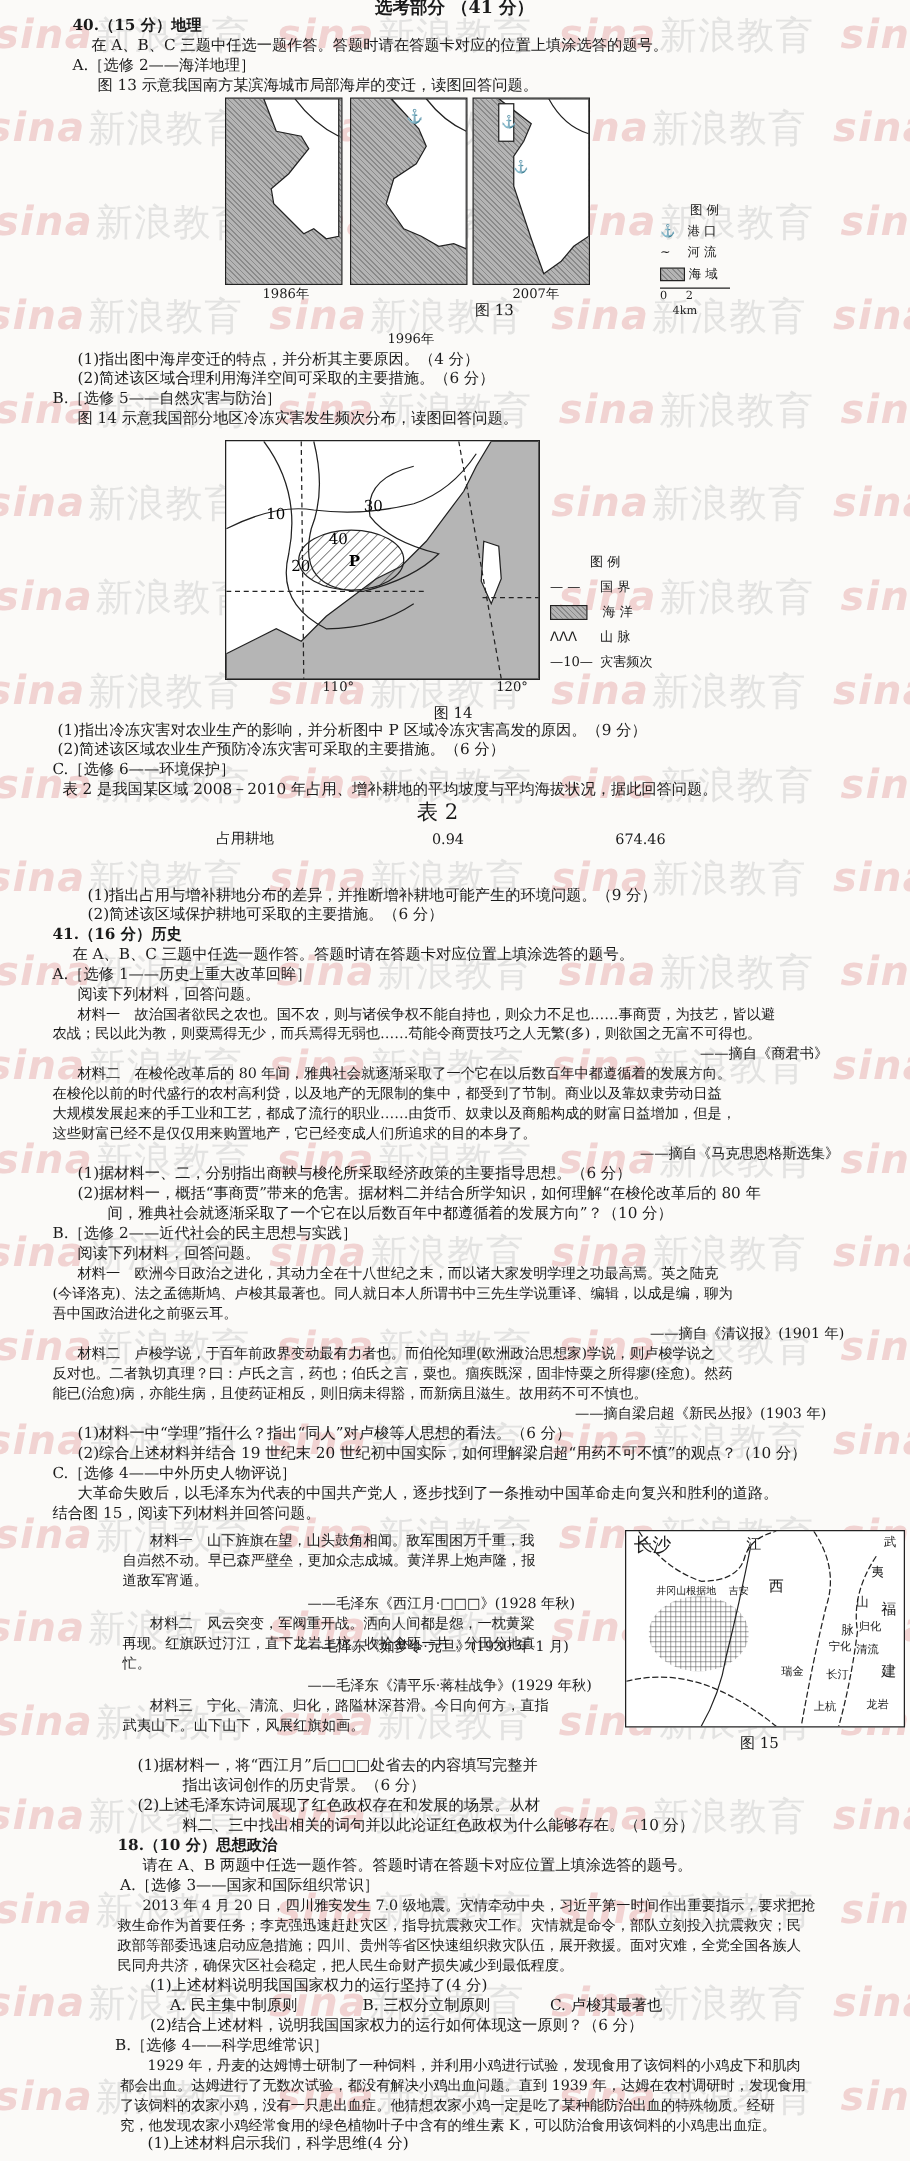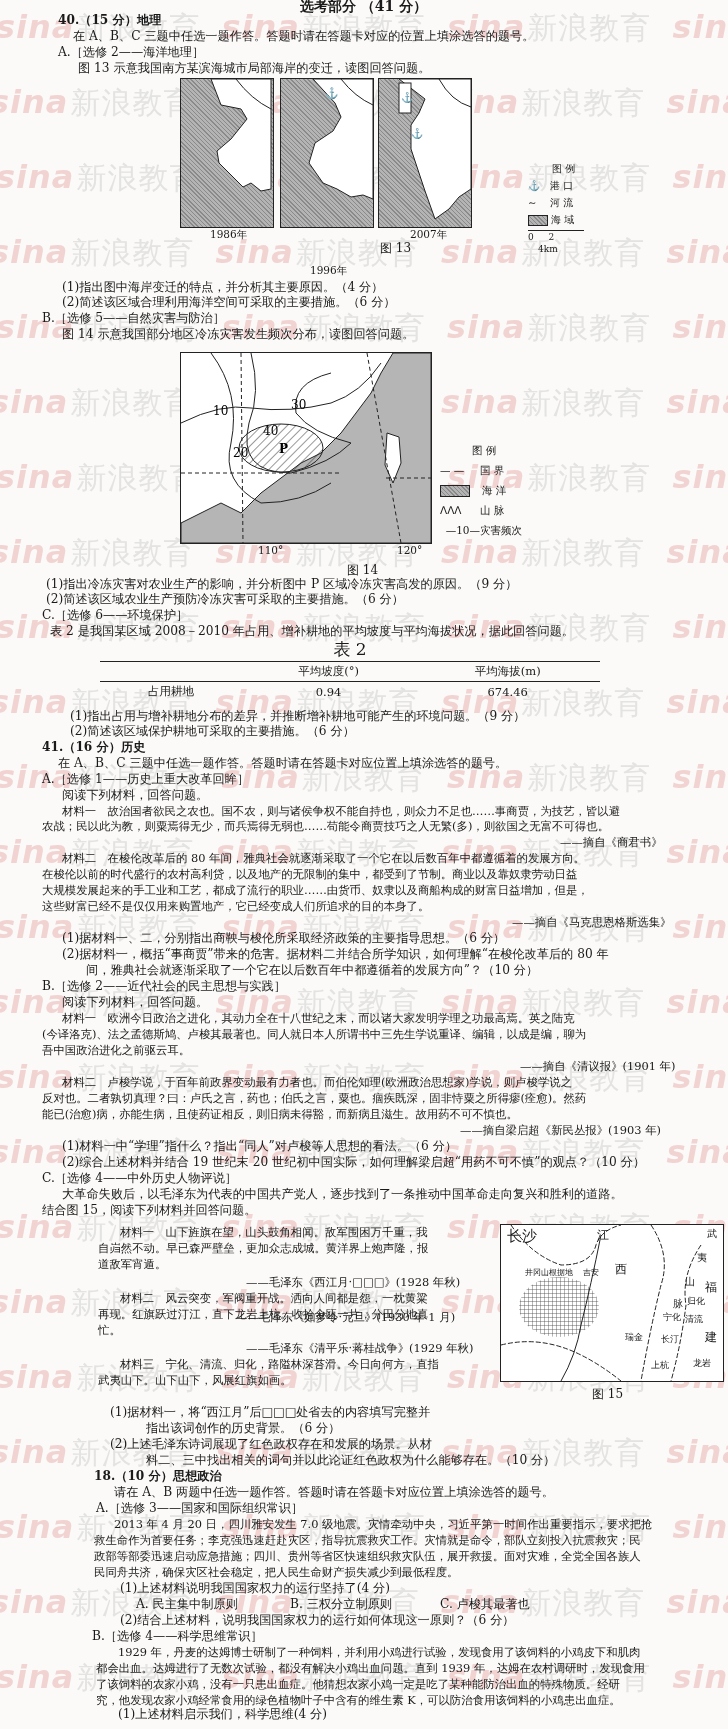--- a/index.html
+++ b/index.html
@@ -125,39 +125,34 @@
       <text x="98" y="100" font-size="12" font-weight="bold">P</text>
     </svg>
   </div>
   <div class="cap" style="left:258px;top:544px;">110°</div>
   <div class="cap" style="left:397px;top:544px;">120°</div>
   <div style="position:absolute;left:440px;top:440px;font-size:10.5px;line-height:20px;">
     <div style="padding-left:32px">图 例</div>
     <div><span style="display:inline-block;width:40px;">— —</span><span>国 界</span></div>
     <div><span class="sea" style="display:inline-block;width:28px;height:10px;border:1px solid #222;margin-right:12px;vertical-align:middle;"></span><span>海 洋</span></div>
     <div><span style="display:inline-block;width:40px;">ᐱᐱᐱ</span><span>山 脉</span></div>
-    <div><span style="display:inline-block;width:40px;text-align:right;">—<span>10</span>—</span><span>灾害频次</span></div>
+    <div><span style="display:inline-block;width:40px;">—<span>10</span>—</span><span>灾害频次</span></div>
   </div>
   <div class="cap" style="left:347px;top:562px;font-size:12px;">图 14</div>
 
   <div class="ln" style="left:46px;top:576px;">(1)指出冷冻灾害对农业生产的影响，并分析图中 P 区域冷冻灾害高发的原因。（9 分）</div>
   <div class="ln" style="left:46px;top:591px;">(2)简述该区域农业生产预防冷冻灾害可采取的主要措施。（6 分）</div>
   <div class="ln" style="left:42px;top:607px;">C.［选修 6——环境保护］</div>
   <div class="ln" style="left:50px;top:623px;">表 2 是我国某区域 2008－2010 年占用、增补耕地的平均坡度与平均海拔状况，据此回答问题。</div>
 
   <table class="t2" style="left:100px;top:638px;width:500px;">
     <tbody>
         <tr>
           <th colspan="3" style="font-size:17px;padding:0;">表 2</th>
         </tr>
-    <tr style="border-top:1.5px solid #222;border-bottom:1px solid #222;">
-      <th></th>
-      <th>平均坡度(°)</th>
-      <th>平均海拔(m)</th>
-    </tr>
     <tr>
       <td>占用耕地</td>
       <td>0.94</td>
       <td>674.46</td>
     </tr>
   </tbody>
     </table>
 
   <div class="ln" style="left:70px;top:708px;">(1)指出占用与增补耕地分布的差异，并推断增补耕地可能产生的环境问题。（9 分）</div>
   <div class="ln" style="left:70px;top:723px;">(2)简述该区域保护耕地可采取的主要措施。（6 分）</div>

